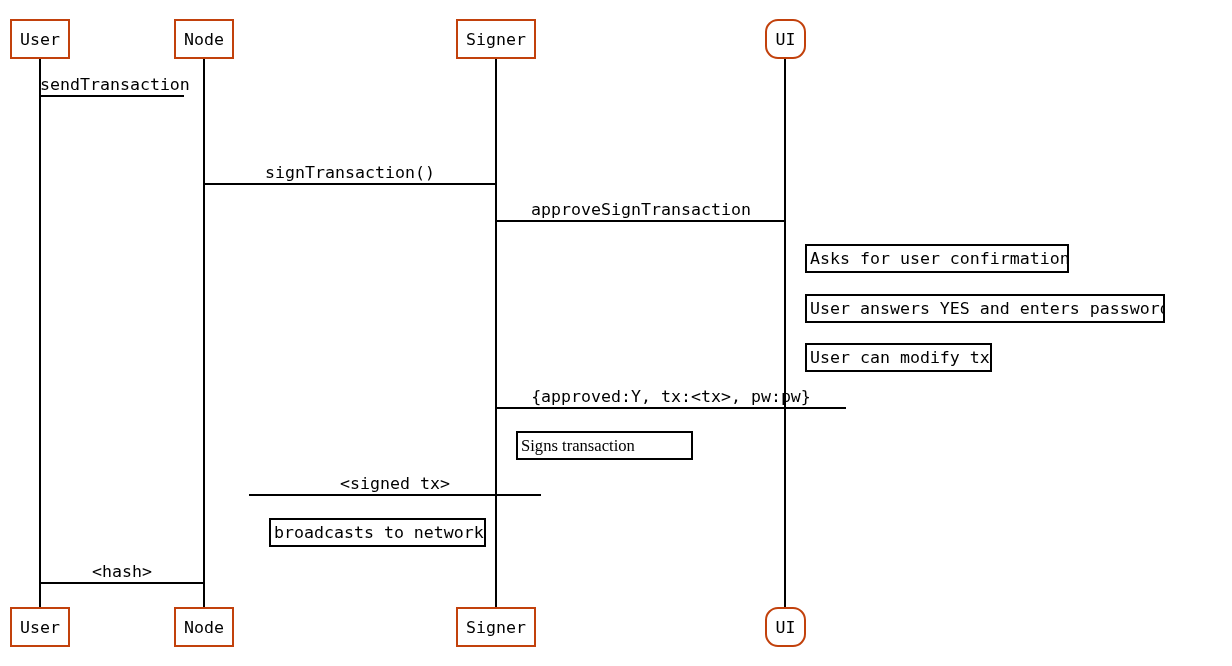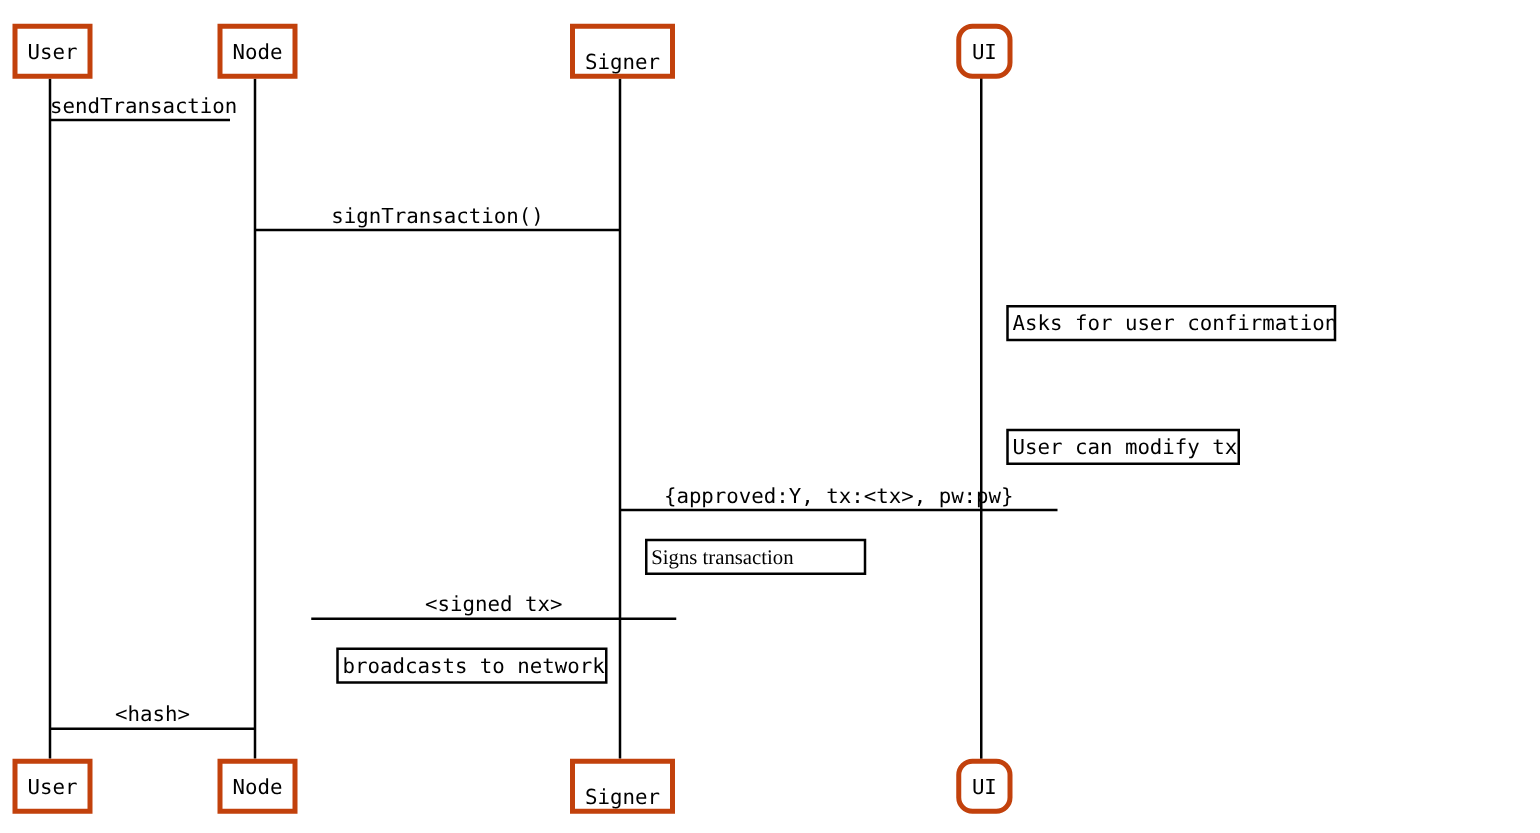--- a/index.html
+++ b/index.html
@@ -27,32 +27,32 @@
   }
   .ll-user   { left: 39px;  }
   .ll-node   { left: 203px; }
   .ll-signer { left: 495px; }
   .ll-ui     { left: 784px; }
 
   
   .actor {
     position: absolute;
     height: 36px;
-    border: 4px solid #c2410c;
+    border: 2px solid #c2410c;
     background: #ffffff;
     display: flex;
     align-items: center;
     justify-content: center;
     white-space: nowrap;
   }
   .row-top    { top: 19px; }
   .row-bottom { top: 607px; }
   .a-user   { left: 10px;  width: 56px; }
   .a-node   { left: 174px; width: 56px; }
-  .a-signer { left: 456px; width: 76px; align-items: flex-end; }
+  .a-signer { left: 456px; width: 76px; }
   .a-ui     { left: 765px; width: 37px; border-radius: 13px; }
 
   
   .msg {
     position: absolute;
   }
   .msg-label {
     height: 20px;
     line-height: 20px;
     text-align: center;
@@ -112,34 +112,39 @@
   </div>
 
   <div class="msg m-sendtx">
     <div class="msg-label">sendTransaction</div>
     <div class="msg-line"></div>
   </div>
   <div class="msg m-signtx">
     <div class="msg-label">signTransaction()</div>
     <div class="msg-line"></div>
   </div>
+  <div class="msg m-approve">
+    <div class="msg-label">approveSignTransaction</div>
+    <div class="msg-line"></div>
+  </div>
   <div class="msg m-payload">
     <div class="msg-label">{approved:Y, tx:&lt;tx&gt;, pw:pw}</div>
     <div class="msg-line"></div>
   </div>
   <div class="msg m-signedtx">
     <div class="msg-label">&lt;signed tx&gt;</div>
     <div class="msg-line"></div>
   </div>
   <div class="msg m-hash">
     <div class="msg-label">&lt;hash&gt;</div>
     <div class="msg-line"></div>
   </div>
 
   <div class="note n-asks">Asks for user confirmation</div>
+  <div class="note n-answers">User answers YES and enters password</div>
   <div class="note n-modify">User can modify tx</div>
   <div class="note n-signs">Signs transaction</div>
   <div class="note n-broadcast">broadcasts to network</div>
 
   <div class="actor row-bottom a-user">
     <span>User</span>
   </div>
   <div class="actor row-bottom a-node">
     <span>Node</span>
   </div>

